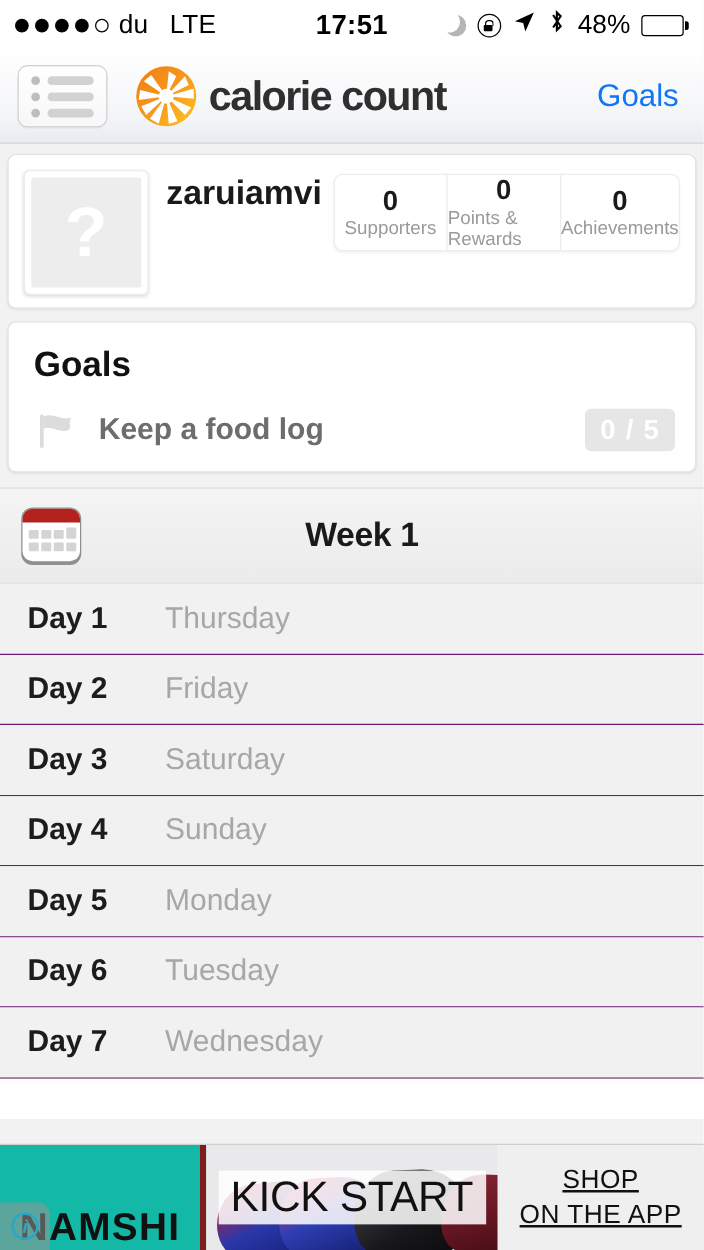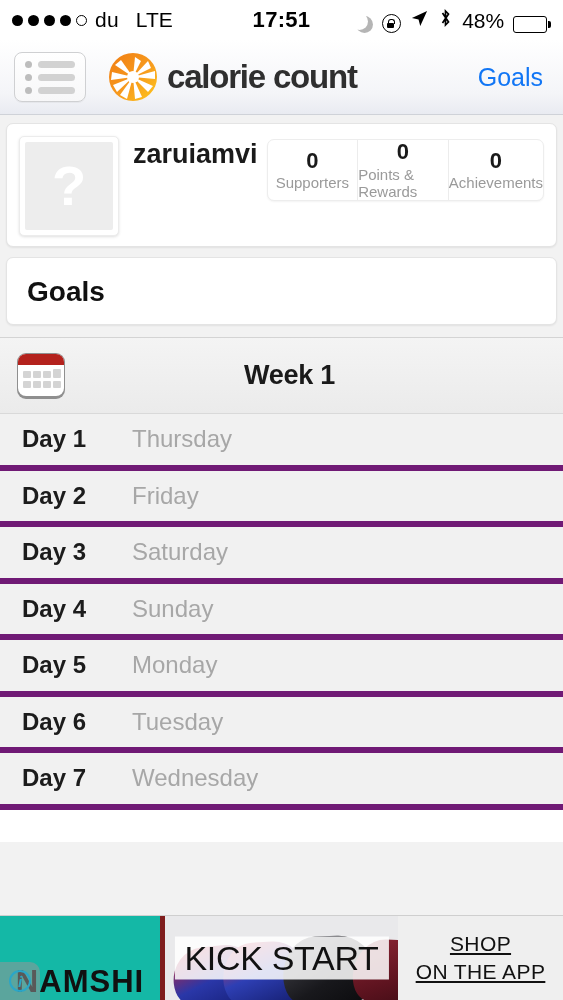--- a/index.html
+++ b/index.html
@@ -16,21 +16,21 @@
     height:40px; background:#ffffff; display:flex; align-items:center;
     padding:0 12px; font-size:21px; color:#000; position:relative;
   }
   .sb-left{ display:flex; align-items:center; gap:8px; }
   .dots{ display:flex; align-items:center; gap:5px; }
   .dot{ width:11px; height:11px; border-radius:50%; background:#000; }
   .dot.hollow{ background:transparent; border:1.6px solid #000; }
   .sb-carrier{ font-size:21px; letter-spacing:.2px; }
   .sb-net{ font-size:21px; margin-left:9px; }
   .sb-time{ position:absolute; left:0; right:0; text-align:center; font-size:22px; font-weight:bold; letter-spacing:.3px; }
-  .sb-right{ margin-left:auto; display:flex; align-items:flex-end; gap:9px; position:relative; z-index:2;}
+  .sb-right{ margin-left:auto; display:flex; align-items:center; gap:9px; position:relative; z-index:2;}
   .moon{ width:17px; height:17px; position:relative; }
   .moon::before{
     content:""; position:absolute; inset:0; border-radius:50%;
     background:#b5b5b5;
   }
   .moon::after{
     content:""; position:absolute; left:-5px; top:-3px; width:17px; height:17px;
     border-radius:50%; background:#ffffff;
   }
   .rotlock{ width:19px; height:19px; border:1.8px solid #000; border-radius:50%; position:relative;}
@@ -116,21 +116,21 @@
     border-bottom:1px solid #d9d9d9; display:flex; align-items:center; padding:0 14px;
     position:relative;
   }
   .cal-icon{ width:54px; height:54px; position:relative; flex:none; }
   .week-title{
     position:absolute; left:16px; right:0; text-align:center;
     font-size:27px; font-weight:bold; color:#1a1a1a; letter-spacing:-.3px;
   }
   .day-row{
     height:56.5px; display:flex; align-items:center; padding:0 22px; gap:26px;
-    background:#f1f1f1; border-bottom:6px solid #701a75;
+    background:#f1f1f1; border-bottom:1px solid #701a75;
   }
   .day-n{ font-size:24px; font-weight:bold; color:#1c1c1c; width:84px; }
   .day-name{ font-size:24px; color:#a7a7a7; }
   .list-tail{ height:32px; background:#ffffff; }
 
   
   .ad{
     position:absolute; left:0; bottom:0; width:563px; height:85px;
     background:#f0f0f0; border-top:1px solid #cfcfcf; display:flex; overflow:hidden;
   }
@@ -268,20 +268,30 @@
         <div class="stat">
           <span class="stat-val">0</span>
           <span class="stat-lbl">Achievements</span>
         </div>
       </div>
     </div>
   </div>
 
   <div class="goals-card">
     <div class="goals-title">Goals</div>
+    <div class="goal-row">
+      <span class="flag-icon">
+        <svg width="36" height="30" viewBox="0 0 36 30">
+          <path d="M5 4 C5 2 8 2 8 4 L8 28 C8 30 5 30 5 28 Z" fill="#dcdcdc"></path>
+          <path d="M8 4 C16 1 22 8 30 5 C27 10 31 12 28 15 C20 18 14 11 8 14 Z" fill="#dcdcdc"></path>
+        </svg>
+      </span>
+      <span class="goal-label">Keep a food log</span>
+      <span class="goal-badge">0 / 5</span>
+    </div>
   </div>
 
   <div class="week-wrap">
     <div class="week-head">
       <span class="cal-icon">
         <svg width="54" height="54" viewBox="0 0 54 54">
           <rect x="3" y="4" width="48" height="46" rx="9" fill="#8f8f8f"></rect>
           <rect x="4" y="5" width="46" height="42" rx="8" fill="#ffffff"></rect>
           <path d="M4 13 a8 8 0 0 1 8-8 h30 a8 8 0 0 1 8 8 v3 H4 Z" fill="#b4221d"></path>
           <g fill="#d4d4d4">

